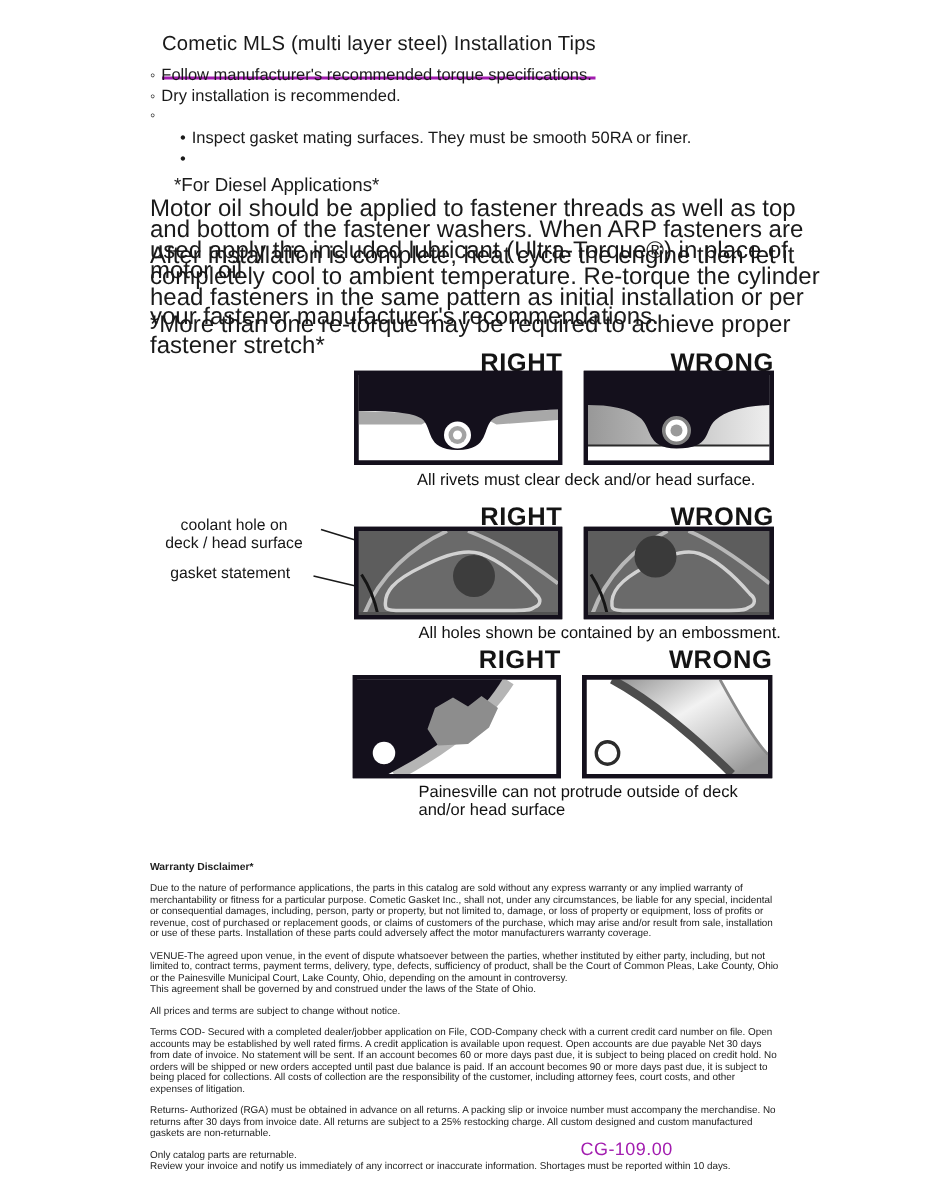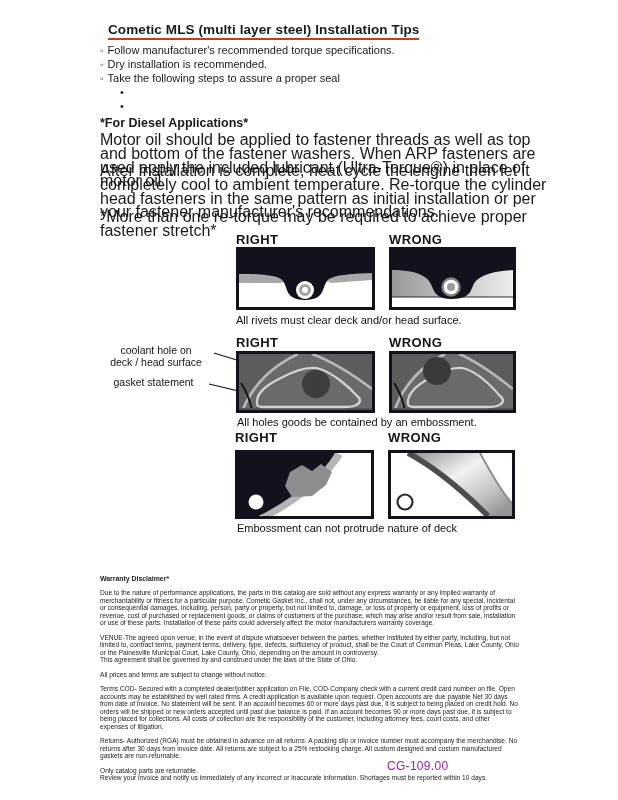--- a/index.html
+++ b/index.html
@@ -1,27 +1,27 @@
 <!DOCTYPE html>
 <html><head>
 <meta charset="utf-8">
 <style>
   html,body{margin:0;padding:0;background:#ffffff;}
   .page{position:relative;width:618px;height:800px;background:#ffffff;
         font-family:"Liberation Sans",sans-serif;color:#1a1a1a;overflow:hidden;}
   .abs{position:absolute;}
-  .tit{font-size:13.5px;font-weight:bold;border-bottom:2px solid #c2410c;padding-bottom:1px;letter-spacing:0.1px;}
+  .tit{font-size:13.5px;font-weight:normal;border-bottom:2px solid #a21caf;padding-bottom:15px;letter-spacing:0.1px;}
   .brow{display:flex;gap:4px;height:14px;font-size:11px;align-items:baseline;}
   .brow .b{font-size:10px;}
   .brow .b2{font-size:11px;}
   .sub{margin-left:20px;}
   .body-par{font-size:16px;line-height:13.8px;width:452px;}
-  .bold-h{font-size:12.5px;font-weight:bold;}
-  .dg-head{text-align:left;font-size:13px;font-weight:600;letter-spacing:0.4px;color:#141414;}
-  .caption{font-size:11px;color:#111;}
+  .bold-h{font-size:12.5px;font-weight:normal;margin-left:16px;}
+  .dg-head{text-align:right;font-size:17px;font-weight:600;letter-spacing:0.4px;color:#141414;}
+  .caption{font-size:11px;color:#111;margin-left:42px;}
   .dlabel{font-size:10.5px;line-height:11.5px;text-align:center;color:#161616;}
   .legal{width:420px;color:#222;}
   .legal .lh{font-size:6.9px;font-weight:bold;}
   .legal p{margin:0;font-size:6.6px;line-height:7.5px;}
   .legal .gap{margin-top:7px;}
   .footer-code{font-size:12px;letter-spacing:0.3px;color:#a21caf;}
 </style>
 </head>
 <body>
 
@@ -35,24 +35,24 @@
     <div class="brow">
       <span class="b">◦</span>
       <span>Follow manufacturer's recommended torque specifications.</span>
     </div>
     <div class="brow">
       <span class="b">◦</span>
       <span>Dry installation is recommended.</span>
     </div>
     <div class="brow">
       <span class="b">◦</span>
-      <span>Take the following steps to assure a proper seal</span>
     </div>
     <div class="brow sub">
       <span class="b2">•</span>
+      <span>Inspect gasket mating surfaces.  They must be smooth 50RA or finer.</span>
     </div>
     <div class="brow sub">
       <span class="b2">•</span>
     </div>
   </div>
 
   <div class="abs bold-h" style="left:100px;top:116px">*For Diesel Applications*</div>
   <div class="abs body-par" style="left:100px;top:133px">Motor oil should be applied to fastener threads as well as top and bottom of the fastener washers. When ARP fasteners are used apply the included lubricant (Ultra-Torque®) in place of motor oil.</div>
   <div class="abs body-par" style="left:100px;top:164px">After Installation is complete, heat cycle the engine then let it completely cool to ambient temperature. Re-torque the cylinder head fasteners in the same pattern as initial installation or per your fastener manufacturer's recommendations.</div>
   <div class="abs body-par" style="left:100px;top:210px">*More than one re-torque may be required to achieve proper fastener stretch*</div>
@@ -124,21 +124,21 @@
     <path d="M56,3 C34,14 15,33 6,58" stroke="#b8b8b8" stroke-width="2.6" fill="none"></path>
     <path d="M70,3 L124,3 L124,38 C104,22 87,10 70,3 Z" fill="#5d5d5d"></path>
     <path d="M70,3 C87,10 104,22 124,38" stroke="#b8b8b8" stroke-width="2.6" fill="none"></path>
     <path d="M5,32 C11,41 14,50 16,59" stroke="#151515" stroke-width="2" fill="none"></path>
     <rect x="3" y="57" width="121" height="3" fill="#525252"></rect>
     <path d="M19,53 C18,44 24,36 41,27 C55,19 68,15 77,18 C91,23 105,38 111,45 C115,48 115,52 110,54 C108,56 103,56 97,56 L26,56 C21,56 19,55 19,53 Z" fill="none" stroke="#d2d2d2" stroke-width="2.3"></path>
     <circle cx="48" cy="20" r="14" fill="#3a3a3a"></circle>
     <rect x="1.5" y="1.5" width="124" height="59" fill="none" stroke="#14101c" stroke-width="3"></rect>
   </svg>
 
-  <div class="abs caption" style="left:237px;top:416px">All holes goods be contained by an embossment.</div>
+  <div class="abs caption" style="left:237px;top:416px">All holes shown be contained by an embossment.</div>
 
   <div class="abs dg-head" style="left:235px;top:430px;width:139px">RIGHT</div>
   <div class="abs dg-head" style="left:388px;top:430px;width:127px">WRONG</div>
 
   <svg class="abs" style="left:235px;top:450px" width="139" height="69" viewBox="0 0 139 69">
     <rect x="1.5" y="1.5" width="136" height="66" fill="#ffffff" stroke="#14101c" stroke-width="3"></rect>
     <path d="M104,4 C89,28 62,49 28,67" stroke="#b5b5b5" stroke-width="8" fill="none"></path>
     <path d="M3,3 L100,3 C85,28 58,48 24,66 L3,66 Z" fill="#14101c"></path>
     <path d="M50,36 L55,22 L67,15 L77,21 L86,14 L97,22 L91,35 L77,46 L57,47 Z" fill="#8d8d8d"></path>
     <circle cx="21" cy="52" r="7.5" fill="#ffffff"></circle>
@@ -156,21 +156,22 @@
     </defs>
     <rect x="1.5" y="1.5" width="124" height="66" fill="#ffffff" stroke="#14101c" stroke-width="3"></rect>
     <path d="M20,3 L92,3 C104,25 116,45 124,53 L124,66 L100,66 C76,42 46,17 20,3 Z" fill="url(#g3)"></path>
     <path d="M100,66 C76,42 46,17 20,3" stroke="#4d4d4d" stroke-width="5.5" fill="none"></path>
     <path d="M92,3 C104,25 116,45 124,53" stroke="#8b8b8b" stroke-width="1.8" fill="none"></path>
     <circle cx="17" cy="52" r="7.5" fill="#ffffff" stroke="#2c2c2c" stroke-width="2.2"></circle>
     <rect x="1.5" y="1.5" width="124" height="66" fill="none" stroke="#14101c" stroke-width="3"></rect>
   </svg>
 
   <div class="abs caption" style="left:237px;top:522px;line-height:12px">
-    <div>Embossment can not protrude nature of deck</div>
+    <div>Painesville can not protrude outside of deck</div>
+    <div>and/or head surface</div>
   </div>
 
   <div class="abs legal" style="left:100px;top:575px">
     <div class="lh">Warranty Disclaimer*</div>
     <p class="gap">Due to the nature of performance applications, the parts in this catalog are sold without any express warranty or any implied warranty of merchantability or fitness for a particular purpose.  Cometic Gasket Inc., shall not, under any circumstances, be liable for any special, incidental or consequential damages, including, person, party or property, but not limited to, damage, or loss of property or equipment, loss of profits or revenue, cost of purchased or replacement goods, or claims of customers of the purchase, which may arise and/or result from sale, installation or use of these parts.  Installation of these parts could adversely affect the motor manufacturers warranty coverage.</p>
     <p class="gap">VENUE-The agreed upon venue, in the event of dispute whatsoever between the parties, whether instituted by either party, including, but not limited to, contract terms, payment terms, delivery, type, defects, sufficiency of product, shall be the Court of Common Pleas, Lake County, Ohio or the Painesville Municipal Court, Lake County, Ohio, depending on the amount in controversy.</p>
     <p>This agreement shall be governed by and construed under the laws of the State of Ohio.</p>
     <p class="gap">All prices and terms are subject to change without notice.</p>
     <p class="gap">Terms COD- Secured with a completed dealer/jobber application on File, COD-Company check with a current credit card number on file.  Open accounts may be established by well rated firms.  A credit application is available upon request.  Open accounts are due payable Net 30 days from date of invoice.  No statement will be sent.  If an account becomes 60 or more days past due, it is subject to being placed on credit hold.  No orders will be shipped or new orders accepted until past due balance is paid.  If an account becomes 90 or more days past due, it is subject to being placed for collections.  All costs of collection are the responsibility of the customer, including attorney fees, court costs, and other expenses of litigation.</p>
     <p class="gap">Returns- Authorized (RGA) must be obtained in advance on all returns.  A packing slip or invoice number must accompany the merchandise.  No returns after 30 days from invoice date.  All returns are subject to a 25% restocking charge.  All custom designed and custom manufactured gaskets are non-returnable.</p>

